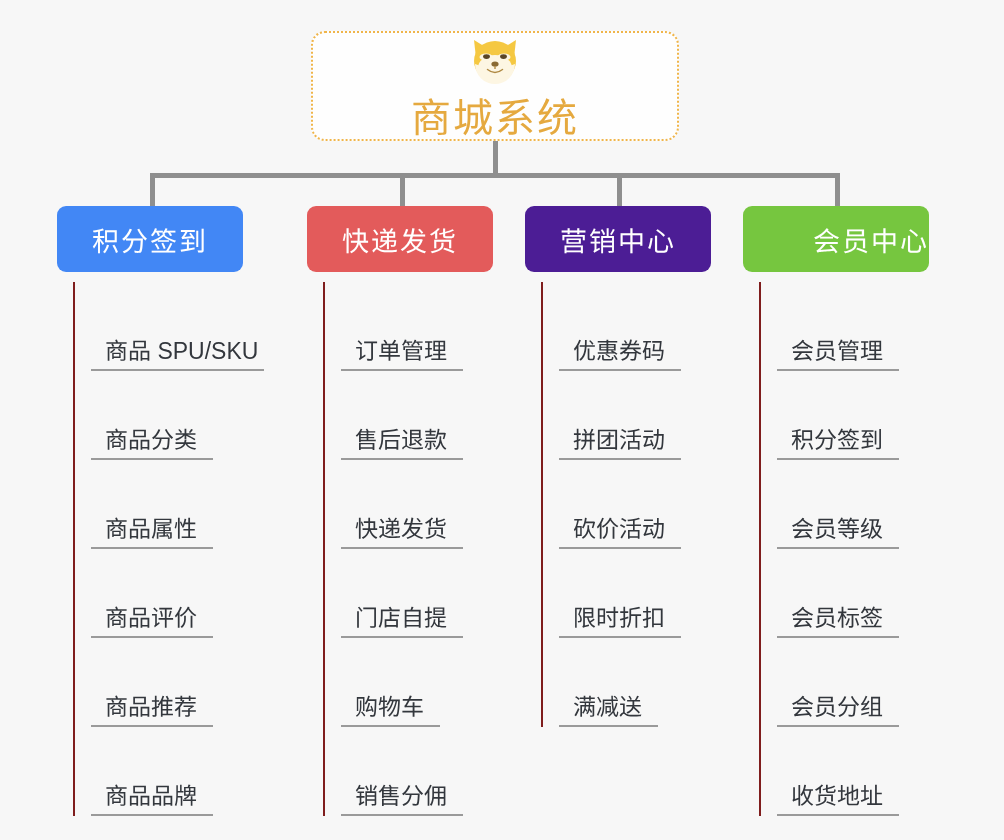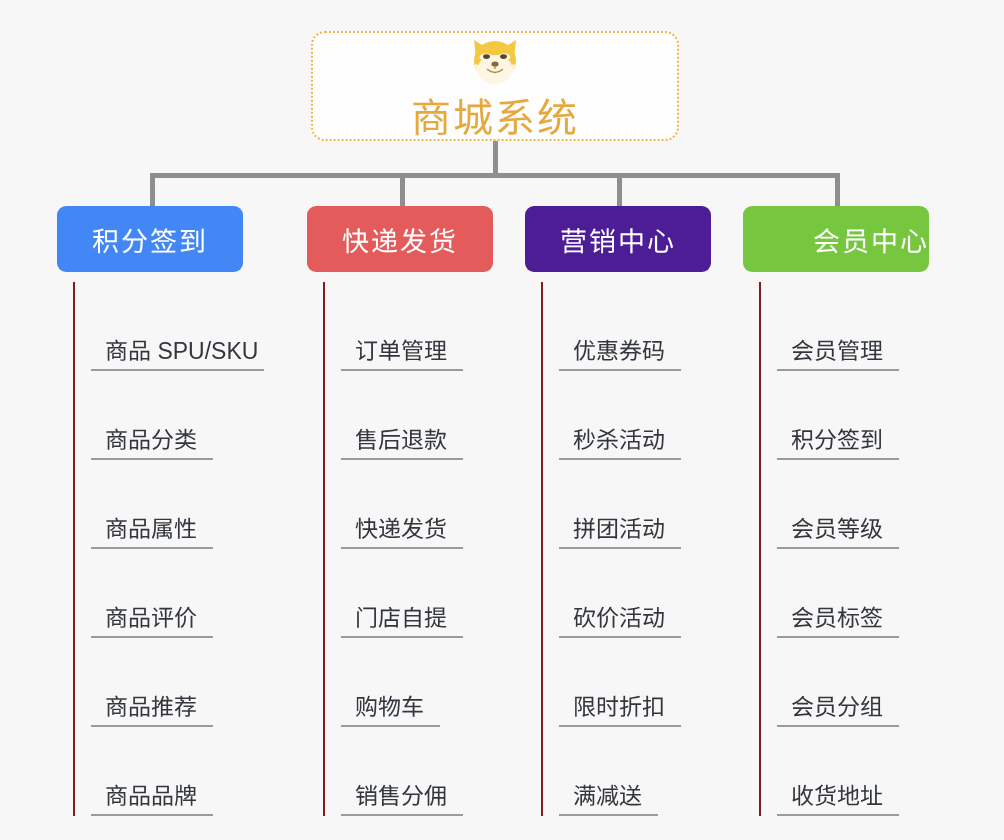--- a/index.html
+++ b/index.html
@@ -226,23 +226,20 @@
 
   <div class="column col-2">
     <div class="cat-header" style="background: #4c1d95;">
       <span>营销中心</span>
     </div>
     <div class="leaf-list">
       <div class="leaf">
           <span class="leaf-label">优惠券码</span>
         </div>
       <div class="leaf">
-          <span class="leaf-label">秒杀活动</span>
-        </div>
-      <div class="leaf">
           <span class="leaf-label">拼团活动</span>
         </div>
       <div class="leaf">
           <span class="leaf-label">砍价活动</span>
         </div>
       <div class="leaf">
           <span class="leaf-label">限时折扣</span>
         </div>
       <div class="leaf">
           <span class="leaf-label">满减送</span>

